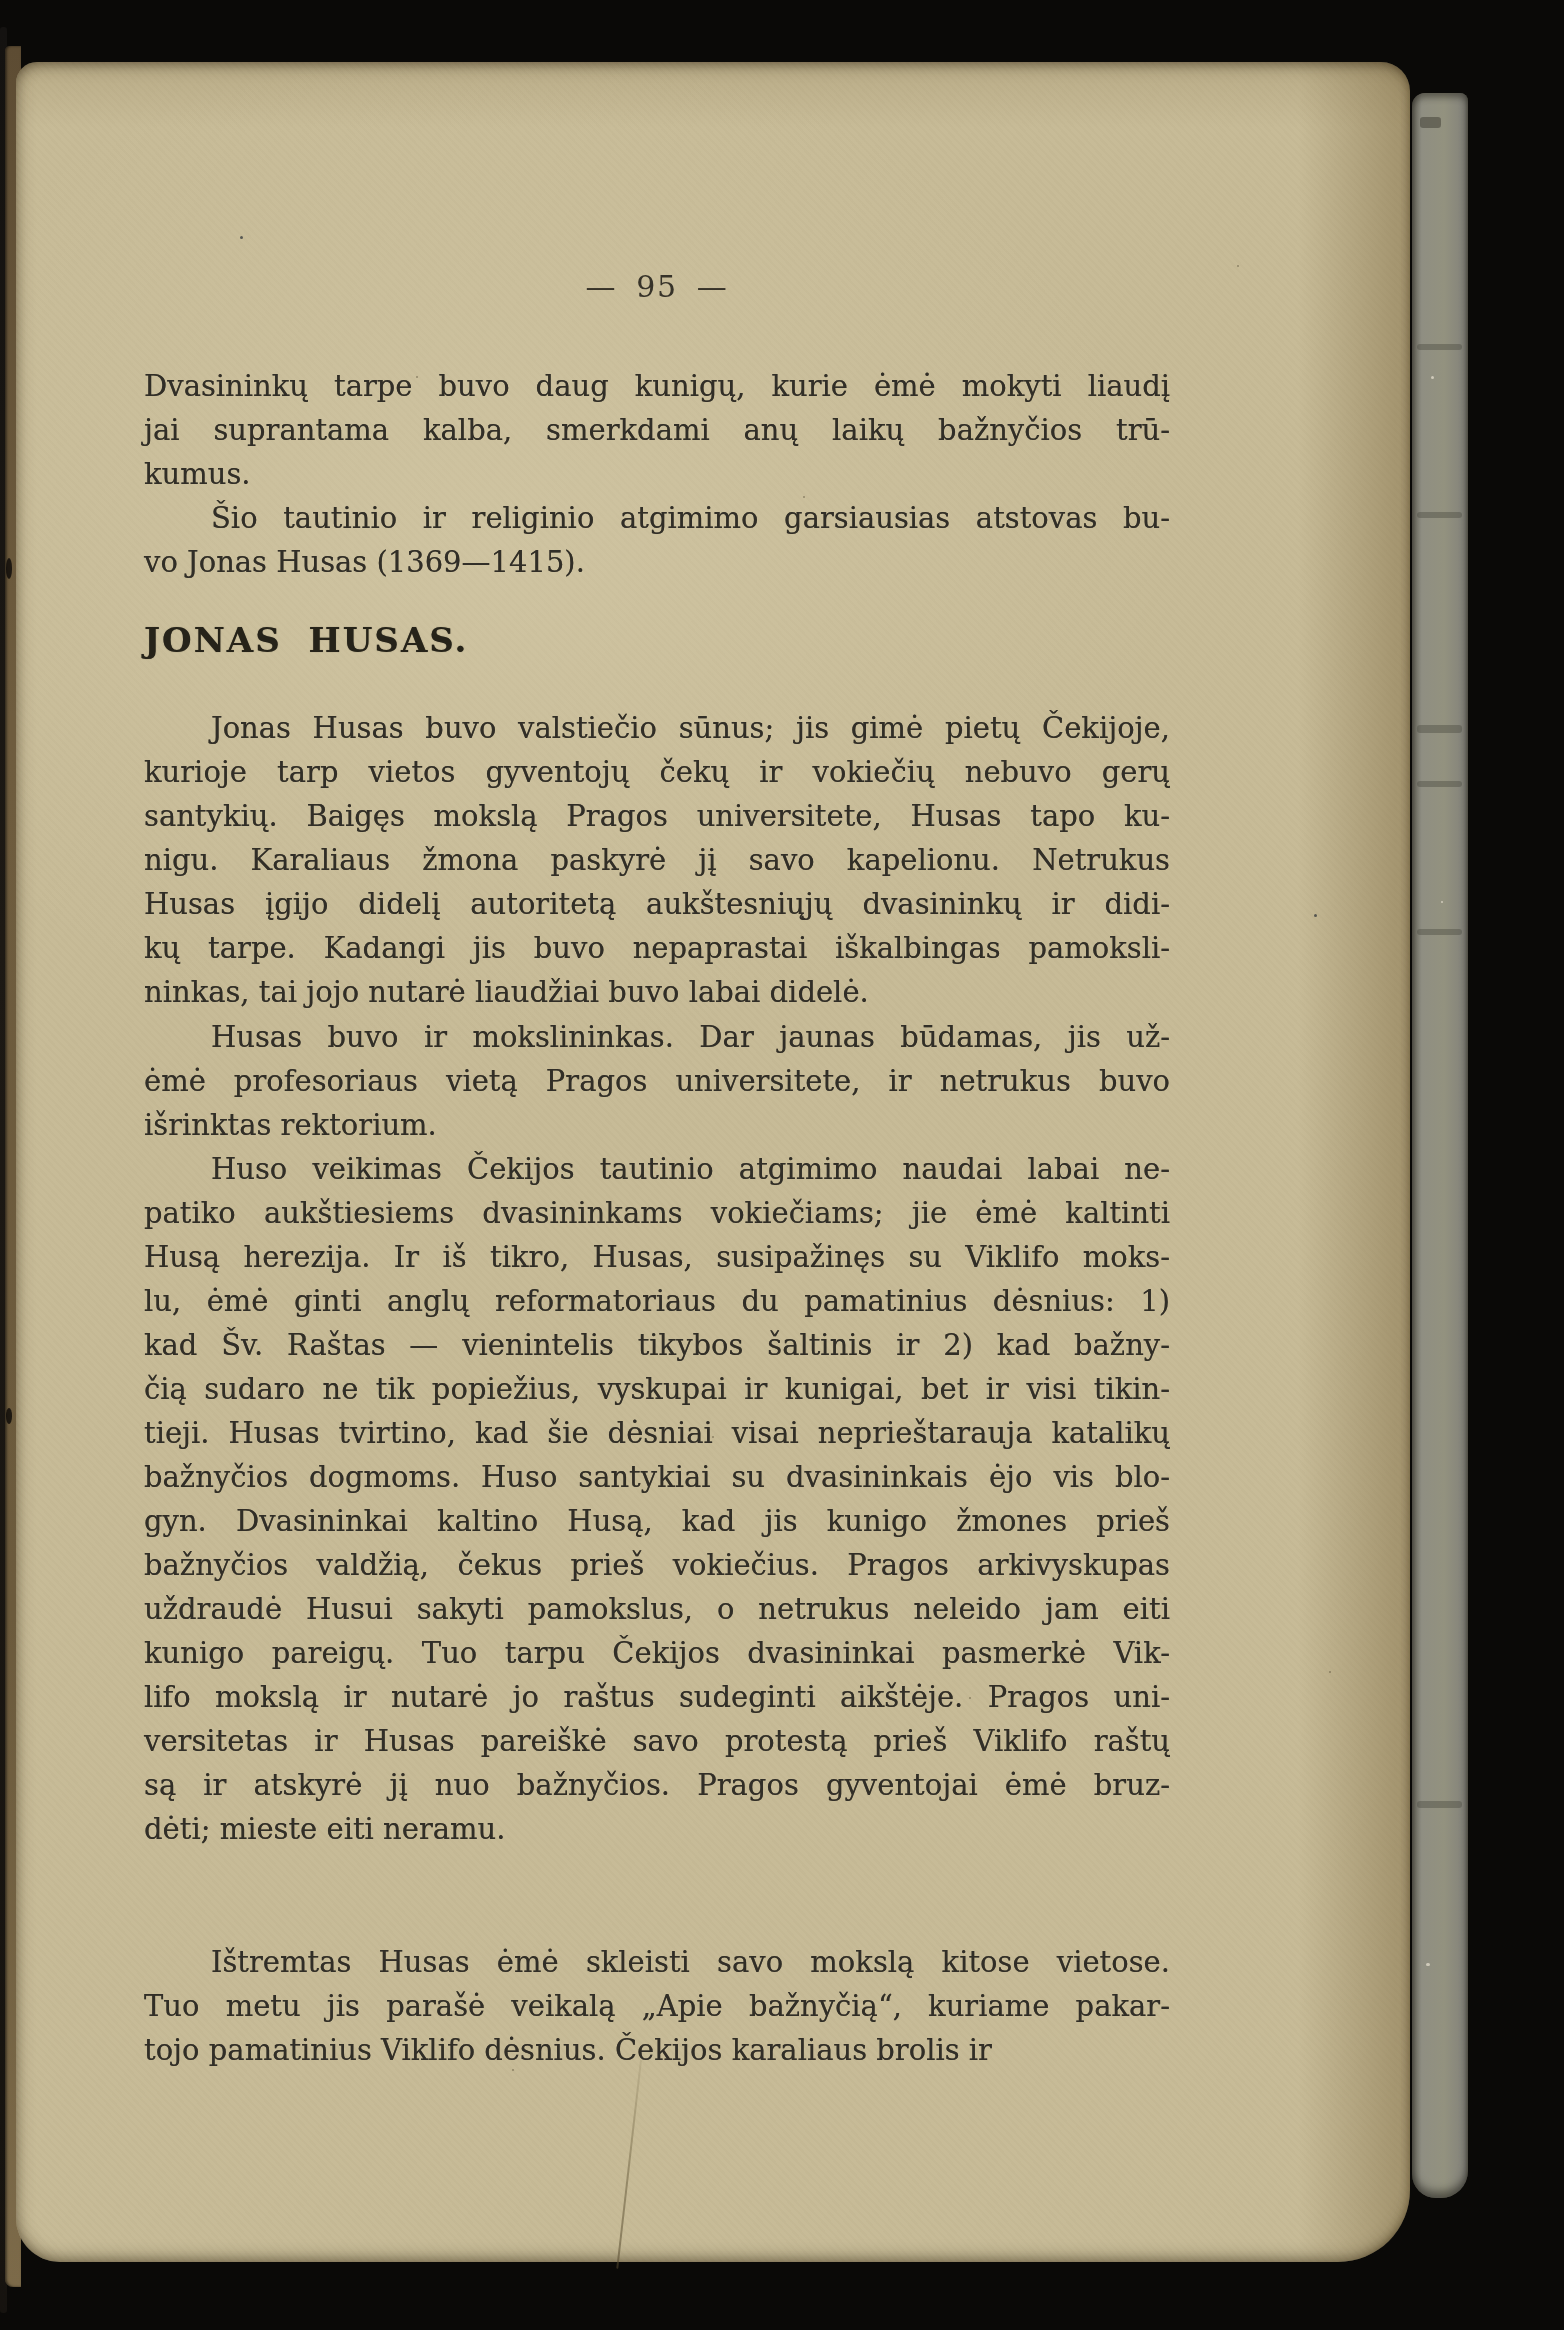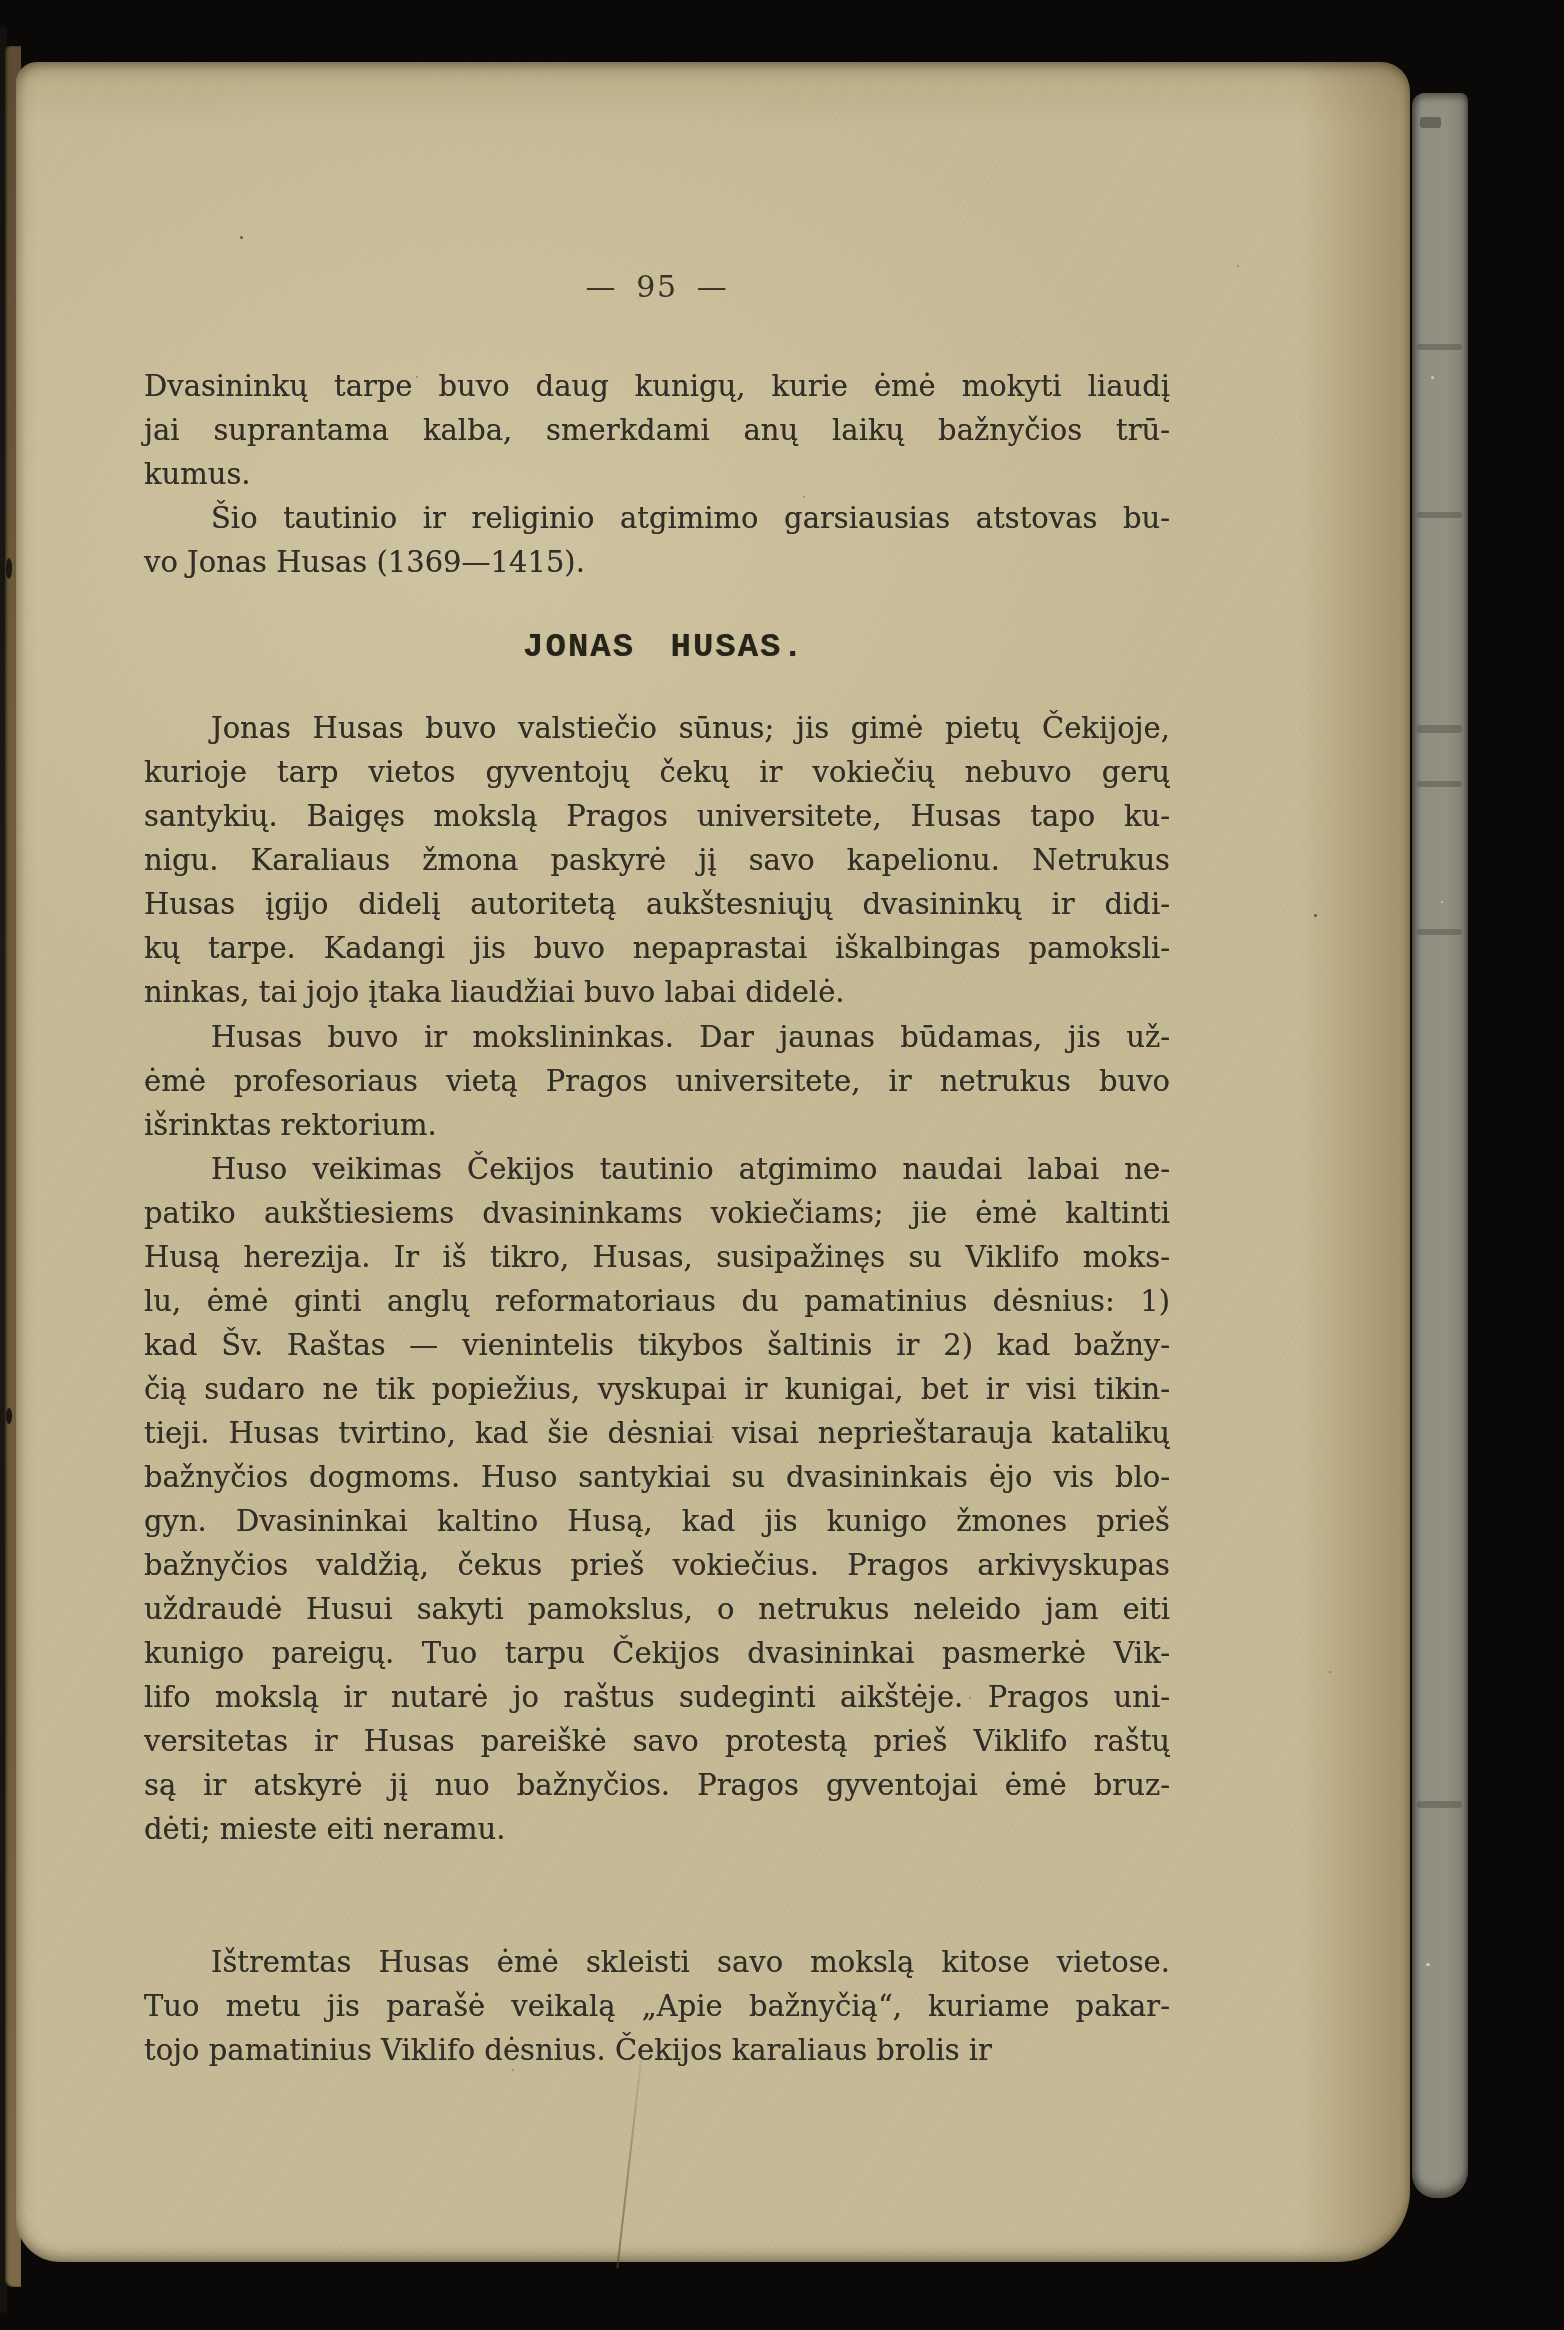--- a/index.html
+++ b/index.html
@@ -51,25 +51,24 @@
       inset -4.8px 0 8px -3.2px rgba(90,70,35,.45);
   }
 
   .page-num{
     position:absolute;left:128px;width:1026px;top:207px;
     text-align:center;font-size:30px;letter-spacing:1.6px;word-spacing:8px;
     color:#373329;
   }
 
   .heading{
-    position:absolute;left:128px;width:1026px;top:556px;margin:7px;
-    text-align:center;font-size:34px;line-height:45px;font-weight:bold;
+    position:absolute;left:128px;width:1026px;top:556px;margin:0;
+    font-size:34px;line-height:45px;font-weight:bold;
     letter-spacing:2px;word-spacing:13px;color:#262319;
     text-shadow:0 0 0.8px rgba(38,35,25,.6);
-    font-family:Liberation Mono, monospace;
   }
 
   .para{
     position:absolute;left:128px;width:1026px;
     font-size:29px;color:#312e27;
     text-shadow:0 0 0.6px rgba(45,40,30,.6);
   }
   .line{
     height:44px;line-height:44px;white-space:normal;
     text-align:justify;text-align-last:justify;text-justify:inter-word;
@@ -121,21 +120,21 @@
 
     <h1 class="heading">JONAS HUSAS.</h1>
 
     <div class="para p3">
         <div class="line first">Jonas Husas buvo valstiečio sūnus; jis gimė pietų Čekijoje,</div>
         <div class="line">kurioje tarp vietos gyventojų čekų ir vokiečių nebuvo gerų</div>
         <div class="line">santykių. Baigęs mokslą Pragos universitete, Husas tapo ku-</div>
         <div class="line">nigu. Karaliaus žmona paskyrė jį savo kapelionu. Netrukus</div>
         <div class="line">Husas įgijo didelį autoritetą aukštesniųjų dvasininkų ir didi-</div>
         <div class="line">kų tarpe. Kadangi jis buvo nepaprastai iškalbingas pamoksli-</div>
-        <div class="line last">ninkas, tai jojo įtaka liaudžiai buvo labai didelė.</div>
+        <div class="line last">ninkas, tai jojo nutarė liaudžiai buvo labai didelė.</div>
       </div>
     <div class="para p4">
         <div class="line first">Husas buvo ir mokslininkas. Dar jaunas būdamas, jis už-</div>
         <div class="line">ėmė profesoriaus vietą Pragos universitete, ir netrukus buvo</div>
         <div class="line last">išrinktas rektorium.</div>
       </div>
     <div class="para p5">
         <div class="line first">Huso veikimas Čekijos tautinio atgimimo naudai labai ne-</div>
         <div class="line">patiko aukštiesiems dvasininkams vokiečiams; jie ėmė kaltinti</div>
         <div class="line">Husą herezija. Ir iš tikro, Husas, susipažinęs su Viklifo moks-</div>

